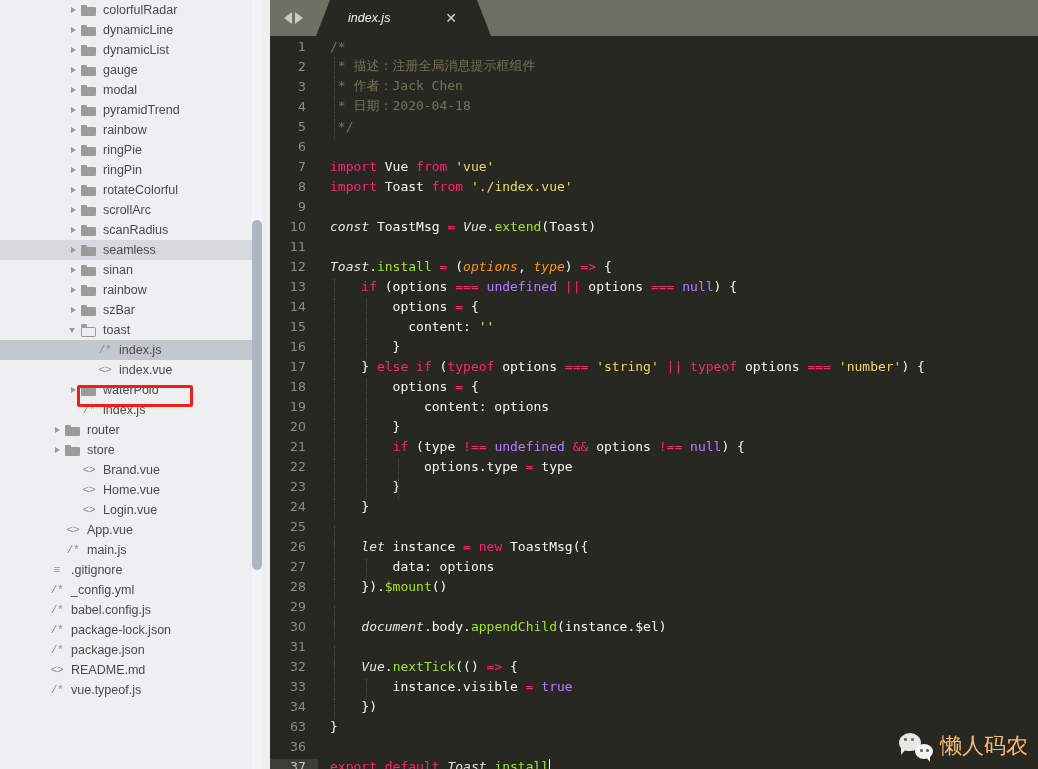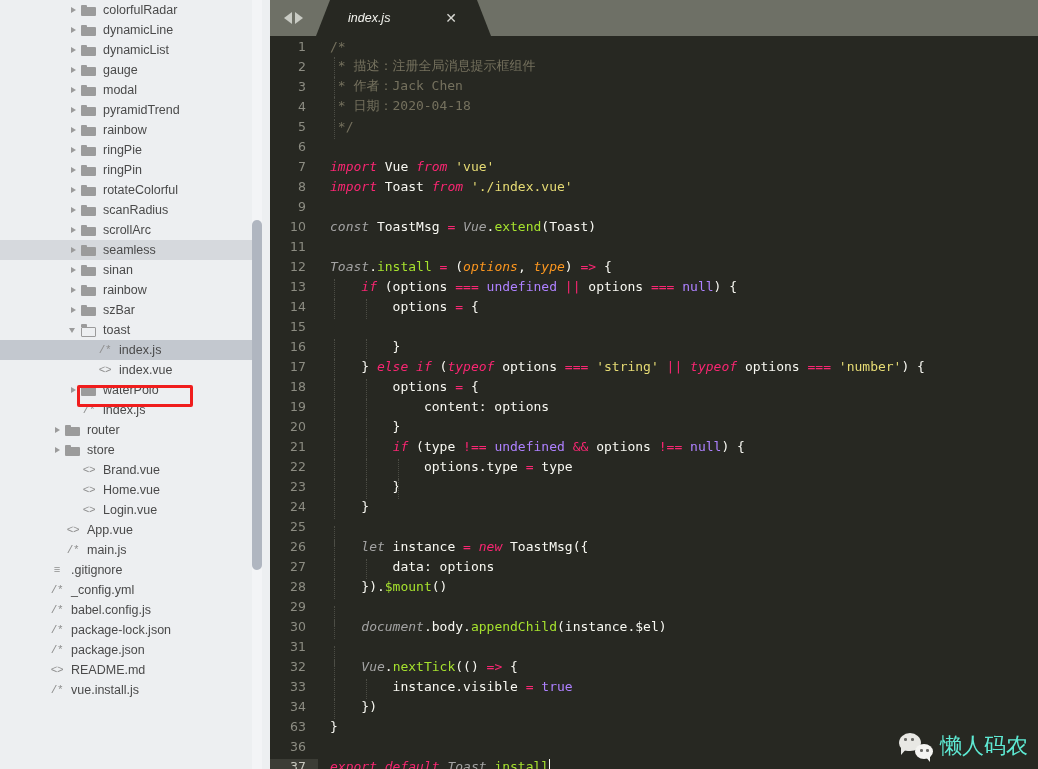--- a/index.html
+++ b/index.html
@@ -162,42 +162,42 @@
   .ctext{flex:1 1 auto;padding-left:12px;position:relative;}
 
   
   .guide{
     position:absolute;top:0;width:1px;height:20px;
     border-left:1px dotted #4c4d45;
   }
 
   
   .t-com{color:#75715e;}
-  .t-key{color:#f92672;font-style:italic;}
+  .t-key{color:#f92672;}
   .t-str{color:#e6db74;}
   .t-num{color:#ae81ff;}
   .t-fn{color:#a6e22e;}
-  .t-typ{color:#a3a3a3;font-style:italic;}
+  .t-typ{color:#e5e5e5;font-style:italic;}
   .t-par{color:#fd971f;font-style:italic;}
   .t-pln{color:#f8f8f2;}
   .t-op{color:#f92672;}
   .caret{
     display:inline-block;width:1px;height:14px;
     background:#f8f8f0;vertical-align:-2px;
   }
 
   
   #watermark{
     position:absolute;right:10px;bottom:8px;
     text-align:center;z-index:20;
     pointer-events:none;
   }
   #wm-top{display:flex;align-items:center;justify-content:center;gap:7px;}
   #wm-name{
-    color:#5eead4;font-size:22px;
+    color:#fdba74;font-size:22px;
     font-family:"DejaVu Sans","Liberation Sans",sans-serif;
   }
   #wm-url{
     color:#d6d6d0;font-size:13.5px;margin-top:1px;
     font-family:"DejaVu Sans","Liberation Sans",sans-serif;
   }
   .wechat{position:relative;width:34px;height:26px;}
   .wechat .b1{
     position:absolute;left:0;top:0;width:22px;height:18px;
     background:#e8e8e4;border-radius:50% 50% 50% 40%/55% 55% 45% 45%;
@@ -286,27 +286,27 @@
         <div class="row">
           <span style="flex: 0 0 68px;"></span>
           <span class="twisty closed"></span>
           <span class="ico folder"></span>
           <span class="label">rotateColorful</span>
         </div>
         <div class="row">
           <span style="flex: 0 0 68px;"></span>
           <span class="twisty closed"></span>
           <span class="ico folder"></span>
+          <span class="label">scrollArc</span>
+        </div>
+        <div class="row">
+          <span style="flex: 0 0 68px;"></span>
+          <span class="twisty closed"></span>
+          <span class="ico folder"></span>
           <span class="label">scanRadius</span>
-        </div>
-        <div class="row">
-          <span style="flex: 0 0 68px;"></span>
-          <span class="twisty closed"></span>
-          <span class="ico folder"></span>
-          <span class="label">scrollArc</span>
         </div>
         <div class="row hovered">
           <span style="flex: 0 0 68px;"></span>
           <span class="twisty closed"></span>
           <span class="ico folder"></span>
           <span class="label">seamless</span>
         </div>
         <div class="row">
           <span style="flex: 0 0 68px;"></span>
           <span class="twisty closed"></span>
@@ -430,21 +430,21 @@
         <div class="row">
           <span style="flex: 0 0 36px;"></span>
           <span class="twisty "></span>
           <span class="ico tagfile">&lt;&gt;</span>
           <span class="label">README.md</span>
         </div>
         <div class="row">
           <span style="flex: 0 0 36px;"></span>
           <span class="twisty "></span>
           <span class="ico js">/*</span>
-          <span class="label">vue.install.js</span>
+          <span class="label">vue.typeof.js</span>
         </div>
       </div>
 
     <div id="sb-gap"></div>
     <div id="sb-track">
     </div>
     <div id="sb-thumb" style="top: 220px; height: 350px;"></div>
 
     <div id="annot" style="left: 77px; top: 385px; width: 116px; height: 22px; border-color: rgb(240, 29, 29);"></div>
   </div>
@@ -471,21 +471,21 @@
         <div class="cline"><span class="gutter">5</span><span class="ctext"><span class="guide" style="left: 16px;"></span><span class="t-com"> */</span></span></div>
         <div class="cline"><span class="gutter">6</span><span class="ctext"></span></div>
         <div class="cline"><span class="gutter">7</span><span class="ctext"><span class="t-key">import</span><span class="t-pln"> Vue </span><span class="t-key">from</span><span class="t-pln"> </span><span class="t-str">'vue'</span></span></div>
         <div class="cline"><span class="gutter">8</span><span class="ctext"><span class="t-key">import</span><span class="t-pln"> Toast </span><span class="t-key">from</span><span class="t-pln"> </span><span class="t-str">'./index.vue'</span></span></div>
         <div class="cline"><span class="gutter">9</span><span class="ctext"></span></div>
         <div class="cline"><span class="gutter">10</span><span class="ctext"><span class="t-typ">const</span><span class="t-pln"> ToastMsg </span><span class="t-op">=</span><span class="t-pln"> </span><span class="t-typ">Vue</span><span class="t-pln">.</span><span class="t-fn">extend</span><span class="t-pln">(Toast)</span></span></div>
         <div class="cline"><span class="gutter">11</span><span class="ctext"></span></div>
         <div class="cline"><span class="gutter">12</span><span class="ctext"><span class="t-typ">Toast</span><span class="t-pln">.</span><span class="t-fn">install</span><span class="t-pln"> </span><span class="t-op">=</span><span class="t-pln"> (</span><span class="t-par">options</span><span class="t-pln">, </span><span class="t-par">type</span><span class="t-pln">) </span><span class="t-op">=&gt;</span><span class="t-pln"> {</span></span></div>
         <div class="cline"><span class="gutter">13</span><span class="ctext"><span class="guide" style="left: 16px;"></span><span class="t-pln">    </span><span class="t-key">if</span><span class="t-pln"> (options </span><span class="t-op">===</span><span class="t-pln"> </span><span class="t-num">undefined</span><span class="t-pln"> </span><span class="t-op">||</span><span class="t-pln"> options </span><span class="t-op">===</span><span class="t-pln"> </span><span class="t-num">null</span><span class="t-pln">) {</span></span></div>
         <div class="cline"><span class="gutter">14</span><span class="ctext"><span class="guide" style="left: 16px;"></span><span class="guide" style="left: 48px;"></span><span class="t-pln">        options </span><span class="t-op">=</span><span class="t-pln"> {</span></span></div>
-        <div class="cline"><span class="gutter">15</span></div>
+        <div class="cline"><span class="gutter">15</span><span class="ctext"><span class="guide" style="left: 16px;"></span><span class="guide" style="left: 48px;"></span><span class="t-pln">          content: </span><span class="t-str">''</span></span></div>
         <div class="cline"><span class="gutter">16</span><span class="ctext"><span class="guide" style="left: 16px;"></span><span class="guide" style="left: 48px;"></span><span class="t-pln">        }</span></span></div>
         <div class="cline"><span class="gutter">17</span><span class="ctext"><span class="guide" style="left: 16px;"></span><span class="t-pln">    } </span><span class="t-key">else if</span><span class="t-pln"> (</span><span class="t-key">typeof</span><span class="t-pln"> options </span><span class="t-op">===</span><span class="t-pln"> </span><span class="t-str">'string'</span><span class="t-pln"> </span><span class="t-op">||</span><span class="t-pln"> </span><span class="t-key">typeof</span><span class="t-pln"> options </span><span class="t-op">===</span><span class="t-pln"> </span><span class="t-str">'number'</span><span class="t-pln">) {</span></span></div>
         <div class="cline"><span class="gutter">18</span><span class="ctext"><span class="guide" style="left: 16px;"></span><span class="guide" style="left: 48px;"></span><span class="t-pln">        options </span><span class="t-op">=</span><span class="t-pln"> {</span></span></div>
         <div class="cline"><span class="gutter">19</span><span class="ctext"><span class="guide" style="left: 16px;"></span><span class="guide" style="left: 48px;"></span><span class="t-pln">            content: options</span></span></div>
         <div class="cline"><span class="gutter">20</span><span class="ctext"><span class="guide" style="left: 16px;"></span><span class="guide" style="left: 48px;"></span><span class="t-pln">        }</span></span></div>
         <div class="cline"><span class="gutter">21</span><span class="ctext"><span class="guide" style="left: 16px;"></span><span class="guide" style="left: 48px;"></span><span class="t-pln">        </span><span class="t-key">if</span><span class="t-pln"> (type </span><span class="t-op">!==</span><span class="t-pln"> </span><span class="t-num">undefined</span><span class="t-pln"> </span><span class="t-op">&amp;&amp;</span><span class="t-pln"> options </span><span class="t-op">!==</span><span class="t-pln"> </span><span class="t-num">null</span><span class="t-pln">) {</span></span></div>
         <div class="cline"><span class="gutter">22</span><span class="ctext"><span class="guide" style="left: 16px;"></span><span class="guide" style="left: 48px;"></span><span class="guide" style="left: 80px;"></span><span class="t-pln">            options.type </span><span class="t-op">=</span><span class="t-pln"> type</span></span></div>
         <div class="cline"><span class="gutter">23</span><span class="ctext"><span class="guide" style="left: 16px;"></span><span class="guide" style="left: 48px;"></span><span class="guide" style="left: 80px;"></span><span class="t-pln">        }</span></span></div>
         <div class="cline"><span class="gutter">24</span><span class="ctext"><span class="guide" style="left: 16px;"></span><span class="t-pln">    }</span></span></div>
         <div class="cline"><span class="gutter">25</span><span class="ctext"><span class="guide" style="left: 16px;"></span></span></div>

